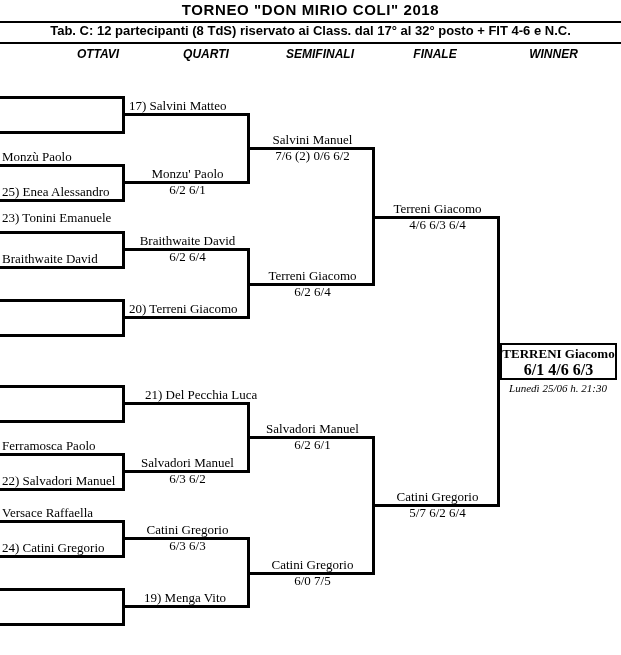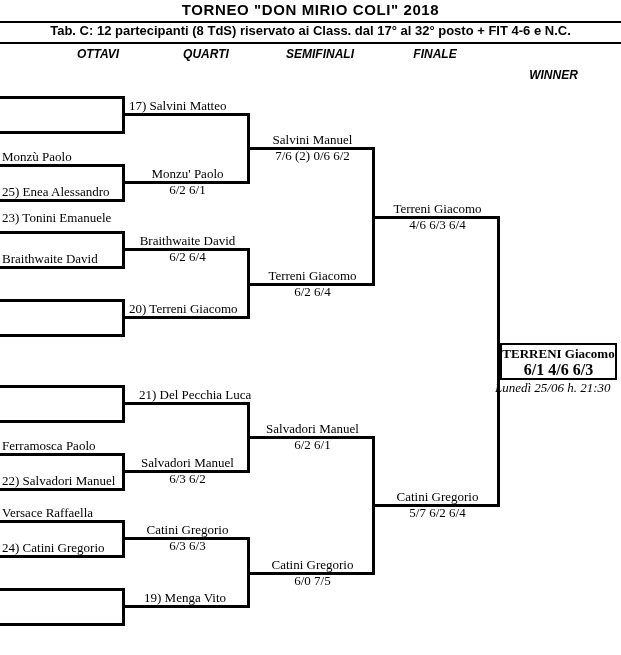--- a/index.html
+++ b/index.html
@@ -68,39 +68,39 @@
     font-weight:bold;font-size:13px;line-height:16px;
     margin-top:1px;
   }
   .winscore{
     font-family:"Liberation Serif", serif;
     font-weight:bold;font-size:16px;line-height:16px;
   }
   .windate{
     position:absolute;
     font-family:"Liberation Serif", serif;
-    font-style:italic;font-size:13px;line-height:14px;
-    white-space:nowrap;
+    font-style:italic;font-size:11px;line-height:14px;
+    text-align:center;white-space:nowrap;
   }
 </style>
 </head>
 <body>
 
 <div class="sheet">
 
   <div class="title">TORNEO  "DON  MIRIO  COLI"  2018</div>
   <div class="rule rule1"></div>
   <div class="subtitle">Tab. C: 12 partecipanti (8 TdS) riservato ai Class. dal 17° al 32° posto + FIT 4-6 e N.C.</div>
   <div class="rule rule2"></div>
 
   <div class="colhead" style="left:126px;width:160px;">QUARTI</div>
   <div class="colhead" style="left:18px;width:160px;">OTTAVI</div>
   <div class="colhead" style="left:360px;width:150px;">FINALE</div>
   <div class="colhead" style="left:235px;width:170px;">SEMIFINALI</div>
-  <div class="colhead" style="left:486px;width:135px;margin-top:21px;">WINNER</div>
+  <div class="colhead" style="left:486px;width:135px;">WINNER</div>
 
   <div class="h" style="left:0px;top:96px;width:125px;"></div>
   <div class="lbl" style="left:2px;top:82px;"></div>
   <div class="h" style="left:0px;top:131px;width:125px;"></div>
   <div class="lbl" style="left:2px;top:117px;"></div>
   <div class="v" style="left:122px;top:96px;height:38px;"></div>
 
   <div class="h" style="left:0px;top:164px;width:125px;"></div>
   <div class="lbl" style="left:2px;top:150px;">Monzù Paolo</div>
   <div class="h" style="left:0px;top:199px;width:125px;"></div>
@@ -155,21 +155,21 @@
   <div class="h" style="left:125px;top:248px;width:125px;"></div>
   <div class="lbl c" style="left:125px;top:234px;width:125px;">Braithwaite David</div>
   <div class="score" style="left:125px;top:250px;width:125px;">6/2  6/4</div>
 
   <div class="h" style="left:125px;top:316px;width:125px;"></div>
   <div class="lbl" style="left:129px;top:302px;">20) Terreni Giacomo</div>
   <div class="score" style="left:125px;top:318px;width:125px;"></div>
   <div class="v" style="left:247px;top:248px;height:71px;"></div>
 
   <div class="h" style="left:125px;top:402px;width:125px;"></div>
-  <div class="lbl" style="left:139px;top:388px;">21) Del Pecchia Luca</div>
+  <div class="lbl" style="left:145px;top:388px;">21) Del Pecchia Luca</div>
   <div class="score" style="left:125px;top:404px;width:125px;"></div>
 
   <div class="h" style="left:125px;top:470px;width:125px;"></div>
   <div class="lbl c" style="left:125px;top:456px;width:125px;">Salvadori Manuel</div>
   <div class="score" style="left:125px;top:472px;width:125px;">6/3  6/2</div>
   <div class="v" style="left:247px;top:402px;height:71px;"></div>
 
   <div class="h" style="left:125px;top:537px;width:125px;"></div>
   <div class="lbl c" style="left:125px;top:523px;width:125px;">Catini Gregorio</div>
   <div class="score" style="left:125px;top:539px;width:125px;">6/3  6/3</div>

